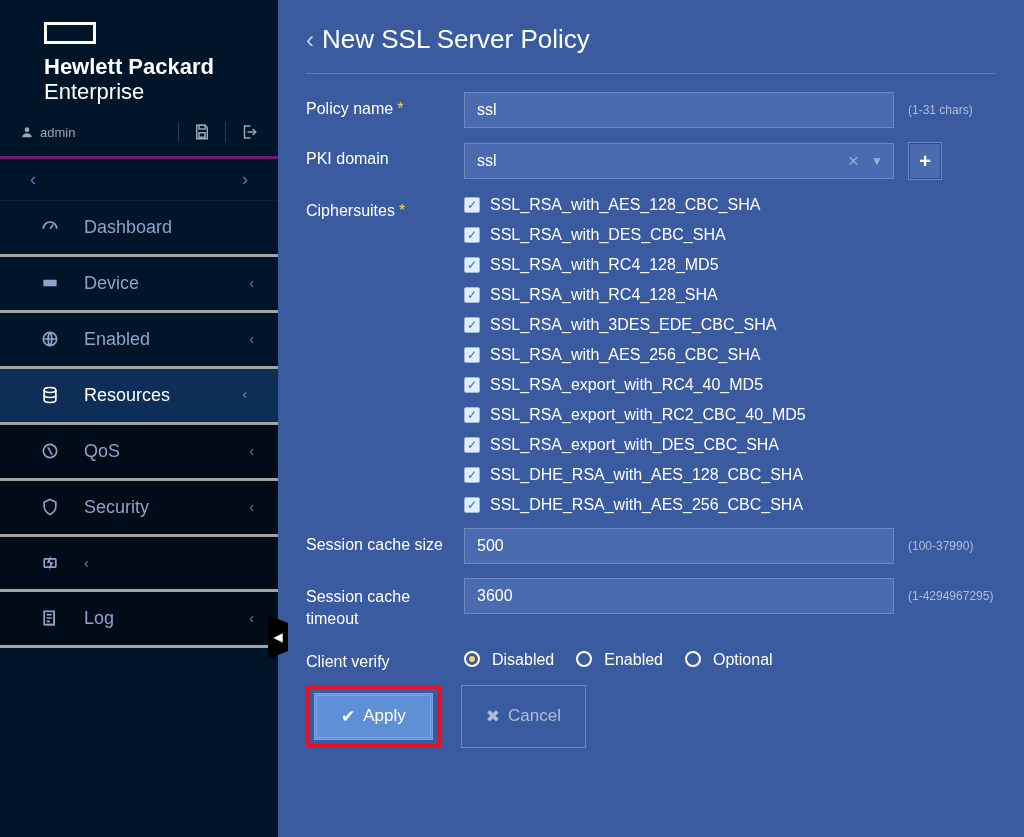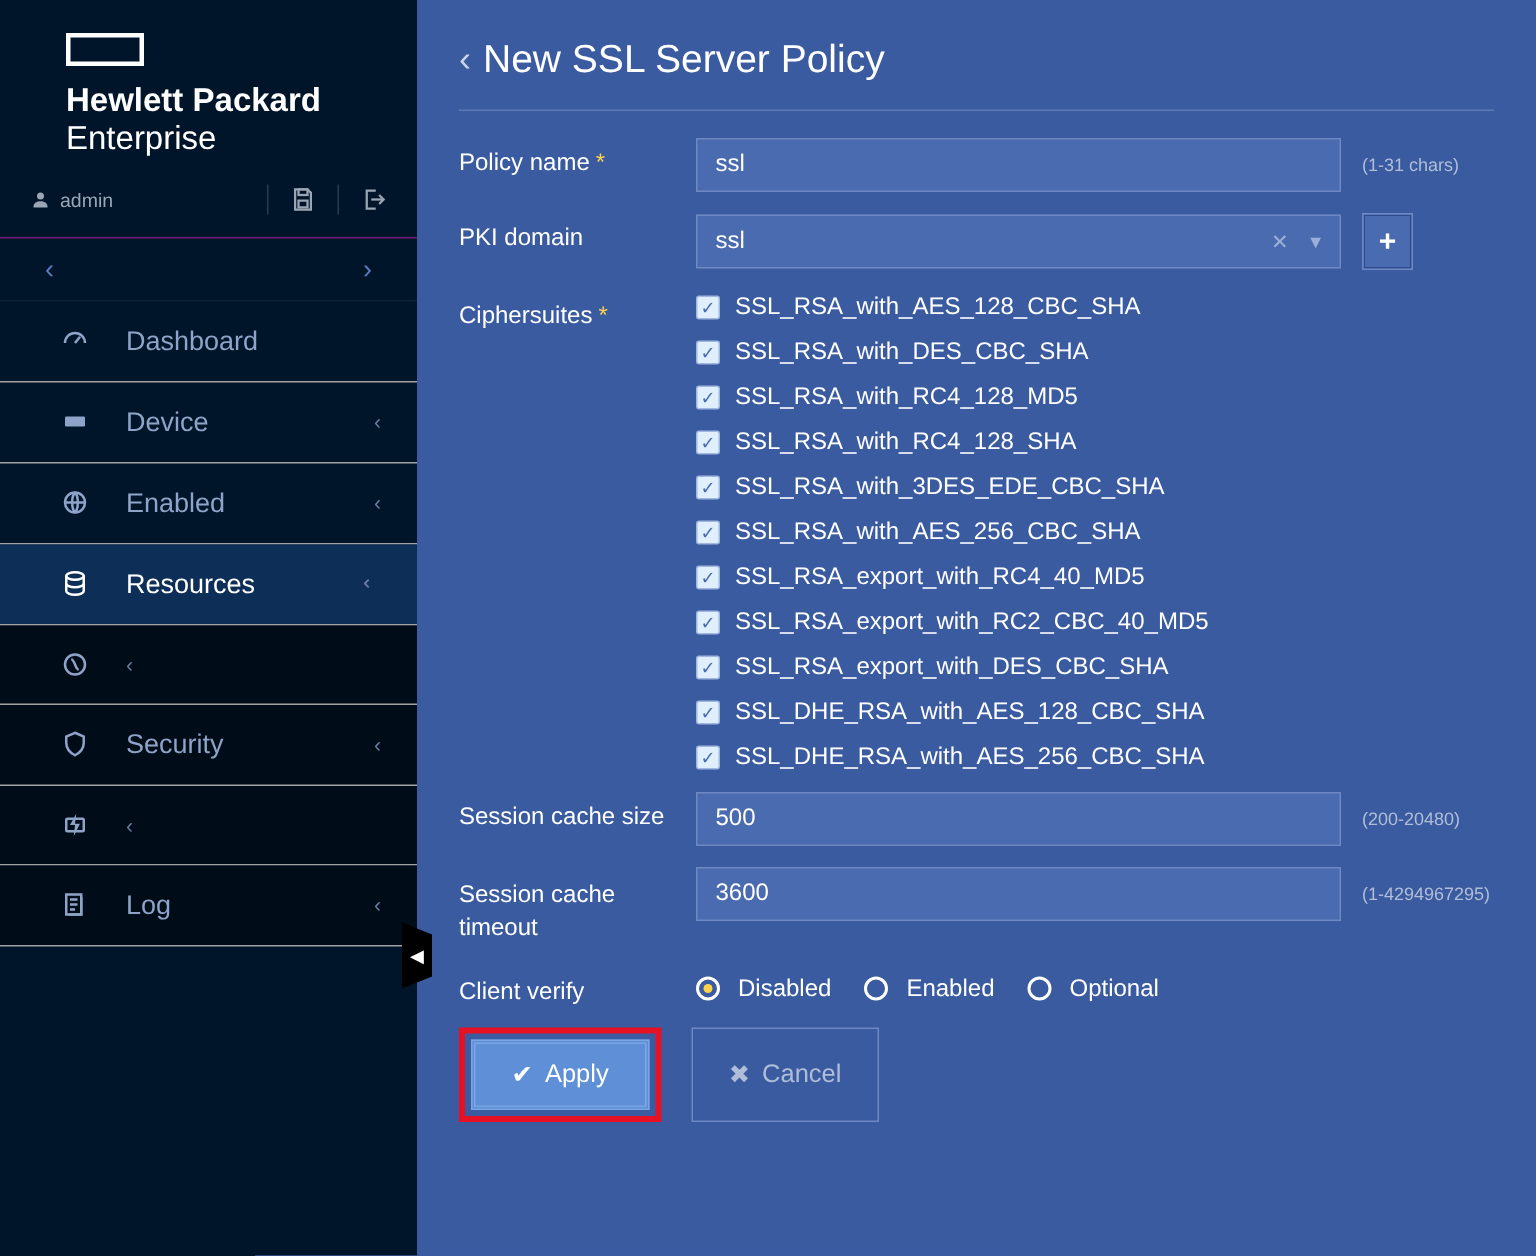--- a/index.html
+++ b/index.html
@@ -20,39 +20,39 @@
     margin-bottom: 10px;
   }
   .brand-text { color:#fff; line-height:1.15; }
   .brand-text .l1 { font-size:22px; font-weight:700; }
   .brand-text .l2 { font-size:22px; font-weight:300; }
 
   .userbar {
     display:flex; align-items:center;
     padding: 0 20px 10px 20px; height: 40px;
     color:#9aa5b5; font-size:13px;
-    border-bottom:1px solid #701a75;
+    border-bottom:3px solid #701a75;
   }
   .userbar .user-icon { margin-right:6px; }
   .userbar .spacer { flex:1; }
   .userbar .divider { width:1px; height:20px; background:#2a3a50; margin:0 14px; }
   .userbar svg { display:block; }
 
   .navarrows {
     display:flex; justify-content:space-between;
     padding: 10px 30px; font-size:18px; color:#5a7bbf;
     border-bottom:1px solid #0a2138;
   }
 
   .nav { list-style:none; }
   .nav li {
     display:flex; align-items:center;
     padding: 16px 24px 16px 40px;
     font-size:18px; color:#8ea3c8;
-    border-bottom:1px solid #a3a3a3;
+    border-bottom:3px solid #a3a3a3;
     cursor:pointer;
     position:relative;
   }
   .nav li .icon { width:26px; display:inline-flex; margin-right:18px; color:#8ea3c8;}
   .nav li .lbl { flex:1; }
   .nav li .chev { font-size:14px; color:#6b7fa5; }
   .nav li.active { background:#0d2e57; color:#fff; }
   .nav li.active .icon { color:#fff;}
   .nav li.expanded .chev { transform: rotate(90deg) translateX(0);}
   .nav li.child { padding-left: 40px; background:#000c18; }
@@ -230,20 +230,21 @@
       <span class="lbl">Resources</span>
       <span class="chev">⌄</span>
     </li>
     <li class="child">
       <span class="icon">
           <svg width="20" height="20" viewBox="0 0 24 24" fill="none" stroke="currentColor" stroke-width="2">
             <circle cx="12" cy="12" r="8"></circle>
             <path d="M9 8c3 0 3 8 6 8"></path>
           </svg>
         </span>
+      <span class="lbl">QoS</span>
       <span class="chev">‹</span>
     </li>
     <li class="child">
       <span class="icon">
           <svg width="20" height="20" viewBox="0 0 24 24" fill="none" stroke="currentColor" stroke-width="2">
             <path d="M12 3l7 3v5c0 5-3 8-7 10-4-2-7-5-7-10V6z"></path>
           </svg>
         </span>
       <span class="lbl">Security</span>
       <span class="chev">‹</span>
@@ -348,21 +349,21 @@
             <span>SSL_DHE_RSA_with_AES_256_CBC_SHA</span>
           </div>
         </div>
     </div>
   </div>
 
   <div class="form-row">
     <label>Session cache size</label>
     <div class="field">
       <input class="txt" value="500" style="">
-      <span class="hint">(200-20480)</span>
+      <span class="hint">(100-37990)</span>
     </div>
   </div>
 
   <div class="form-row">
     <label style="width:158px; line-height:1.4;">Session cache timeout</label>
     <div class="field">
       <input class="txt" value="3600" style="">
       <span class="hint">(1-4294967295)</span>
     </div>
   </div>

